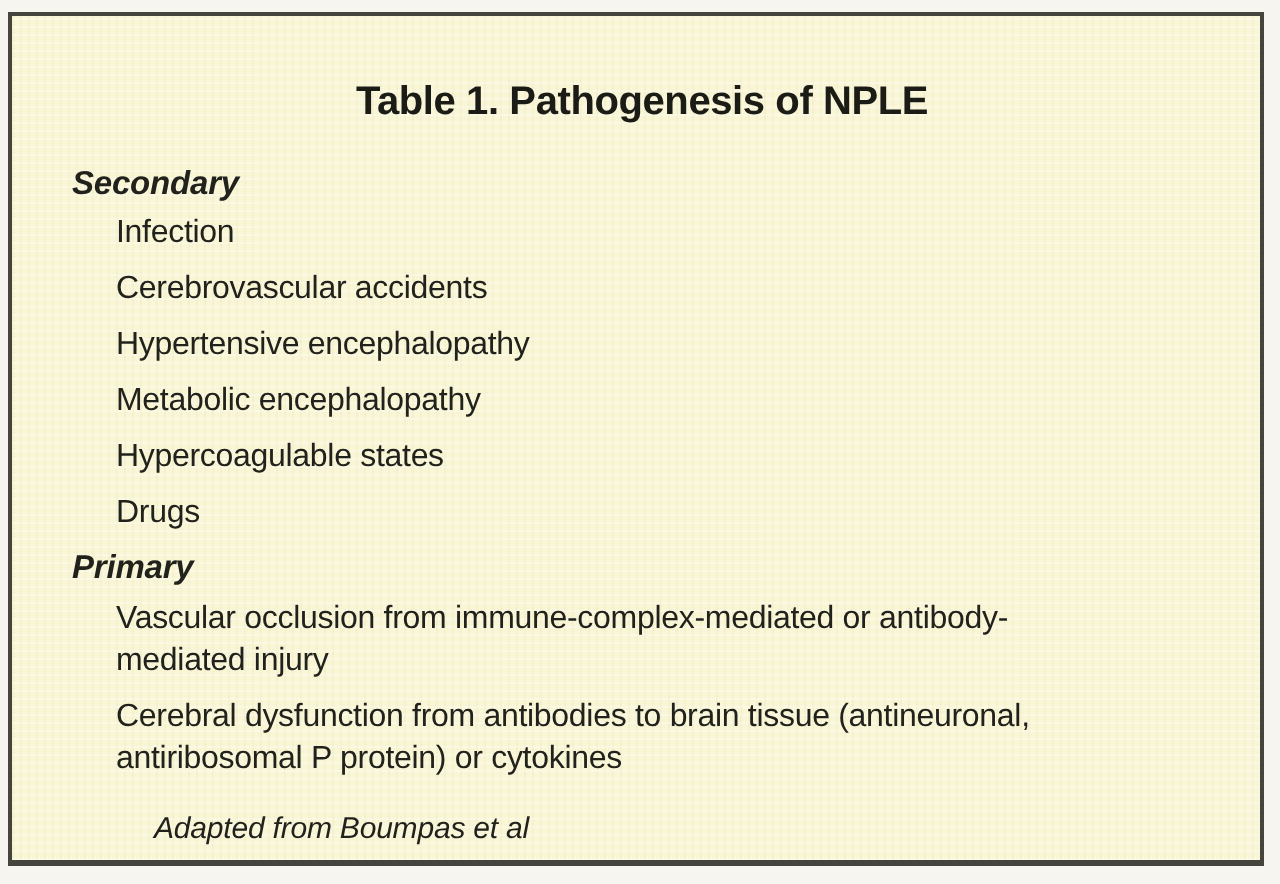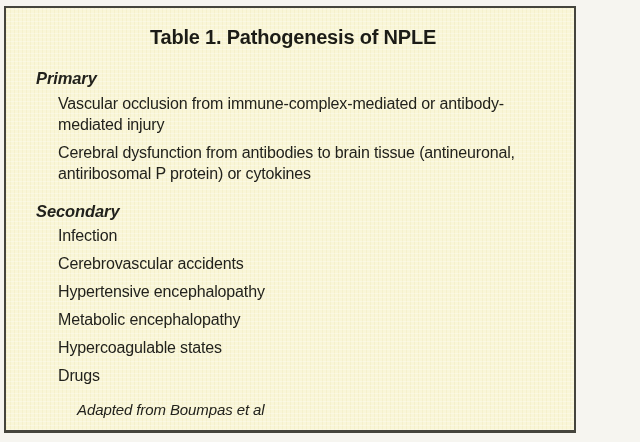--- a/index.html
+++ b/index.html
@@ -13,31 +13,31 @@
   .page {
     position: relative;
     width: 640px;
     height: 442px;
     background: #f6f5f0;
   }
   .table-box {
     position: absolute;
     left: 4px;
     top: 6px;
-    width: 572px;
+    width: 628px;
     height: 427px;
     box-sizing: border-box;
     background: #f9f6d8;
     
     background-image:
       repeating-linear-gradient(0deg, rgba(255,255,255,0.28) 0 1px, rgba(255,255,255,0) 1px 4px),
       repeating-linear-gradient(90deg, rgba(228,216,150,0.18) 0 1px, rgba(228,216,150,0) 1px 4px);
     border: 2px solid #45453d;
     border-bottom-width: 3px;
-    padding: 18px 24px 0 30px;
+    padding: 32px 24px 0 30px;
     color: #22221c;
   }
   .table-title {
     text-align: center;
     font-weight: bold;
     font-size: 20px;
     letter-spacing: -0.2px;
     color: #1c1c16;
     margin: 0 0 20px 0;
   }
@@ -71,32 +71,32 @@
   }
 </style>
 </head>
 <body>
 
 <div class="page">
   <div class="table-box">
 
     <div class="table-title">Table 1. Pathogenesis of NPLE</div>
 
-    <div class="section">
-      <div class="section-heading">Primary</div>
-      <p class="item">Vascular occlusion from immune-complex-mediated or antibody-mediated injury</p>
-      <p class="item">Cerebral dysfunction from antibodies to brain tissue (antineuronal, antiribosomal P protein) or cytokines</p>
-    </div>
-
     <div class="section section-secondary">
       <div class="section-heading">Secondary</div>
       <p class="item">Infection</p>
       <p class="item">Cerebrovascular accidents</p>
       <p class="item">Hypertensive encephalopathy</p>
       <p class="item">Metabolic encephalopathy</p>
       <p class="item">Hypercoagulable states</p>
       <p class="item">Drugs</p>
     </div>
 
+    <div class="section">
+      <div class="section-heading">Primary</div>
+      <p class="item">Vascular occlusion from immune-complex-mediated or antibody-mediated injury</p>
+      <p class="item">Cerebral dysfunction from antibodies to brain tissue (antineuronal, antiribosomal P protein) or cytokines</p>
+    </div>
+
     <div class="footnote">Adapted from Boumpas et al</div>
 
   </div>
 </div>
 
 </body></html>

